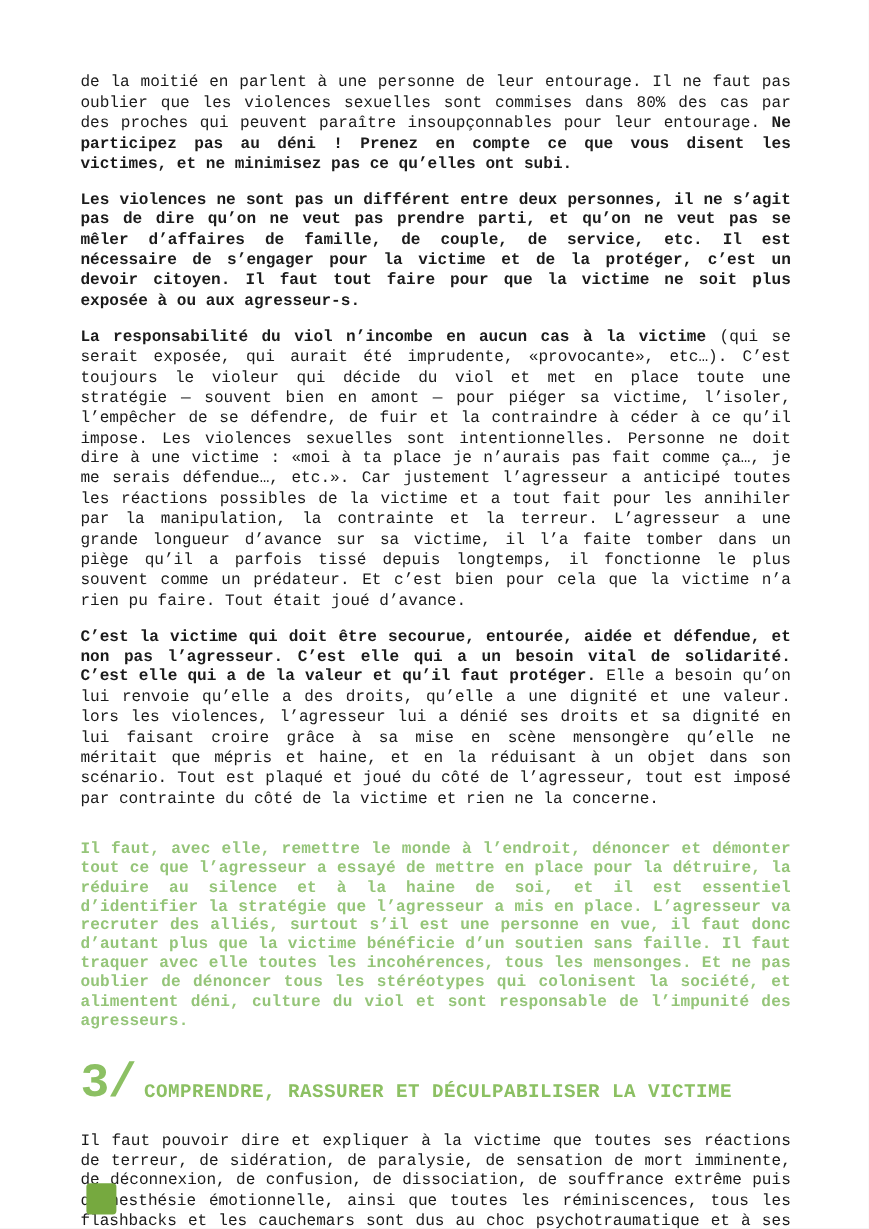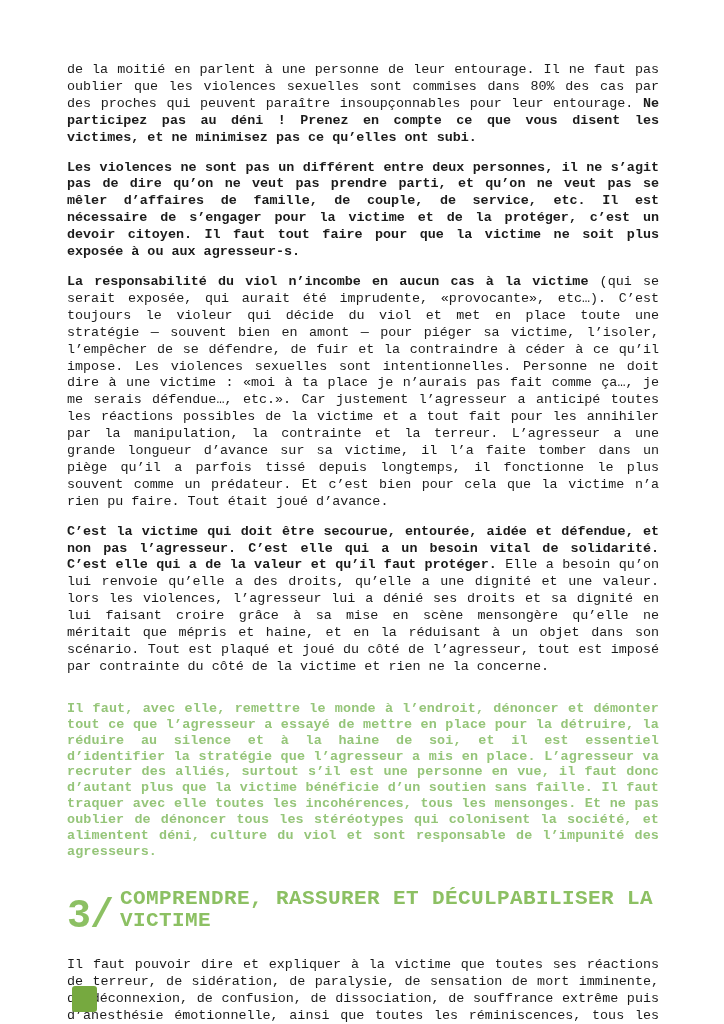--- a/index.html
+++ b/index.html
@@ -43,21 +43,21 @@
     align-items: flex-end;
     gap: 7px;
   }
   .hnum {
     font-size: 40px;
     font-weight: 700;
     line-height: 0.82;
     letter-spacing: -1px;
   }
   .htext {
-    font-size: 21px;
+    font-size: 16px;
     font-weight: 700;
     letter-spacing: 0.4px;
     line-height: 1.05;
     padding-bottom: 2px;
     text-transform: uppercase;
   }
   .page-badge {
     position: absolute;
     left: 72px;
     top: 986px;

